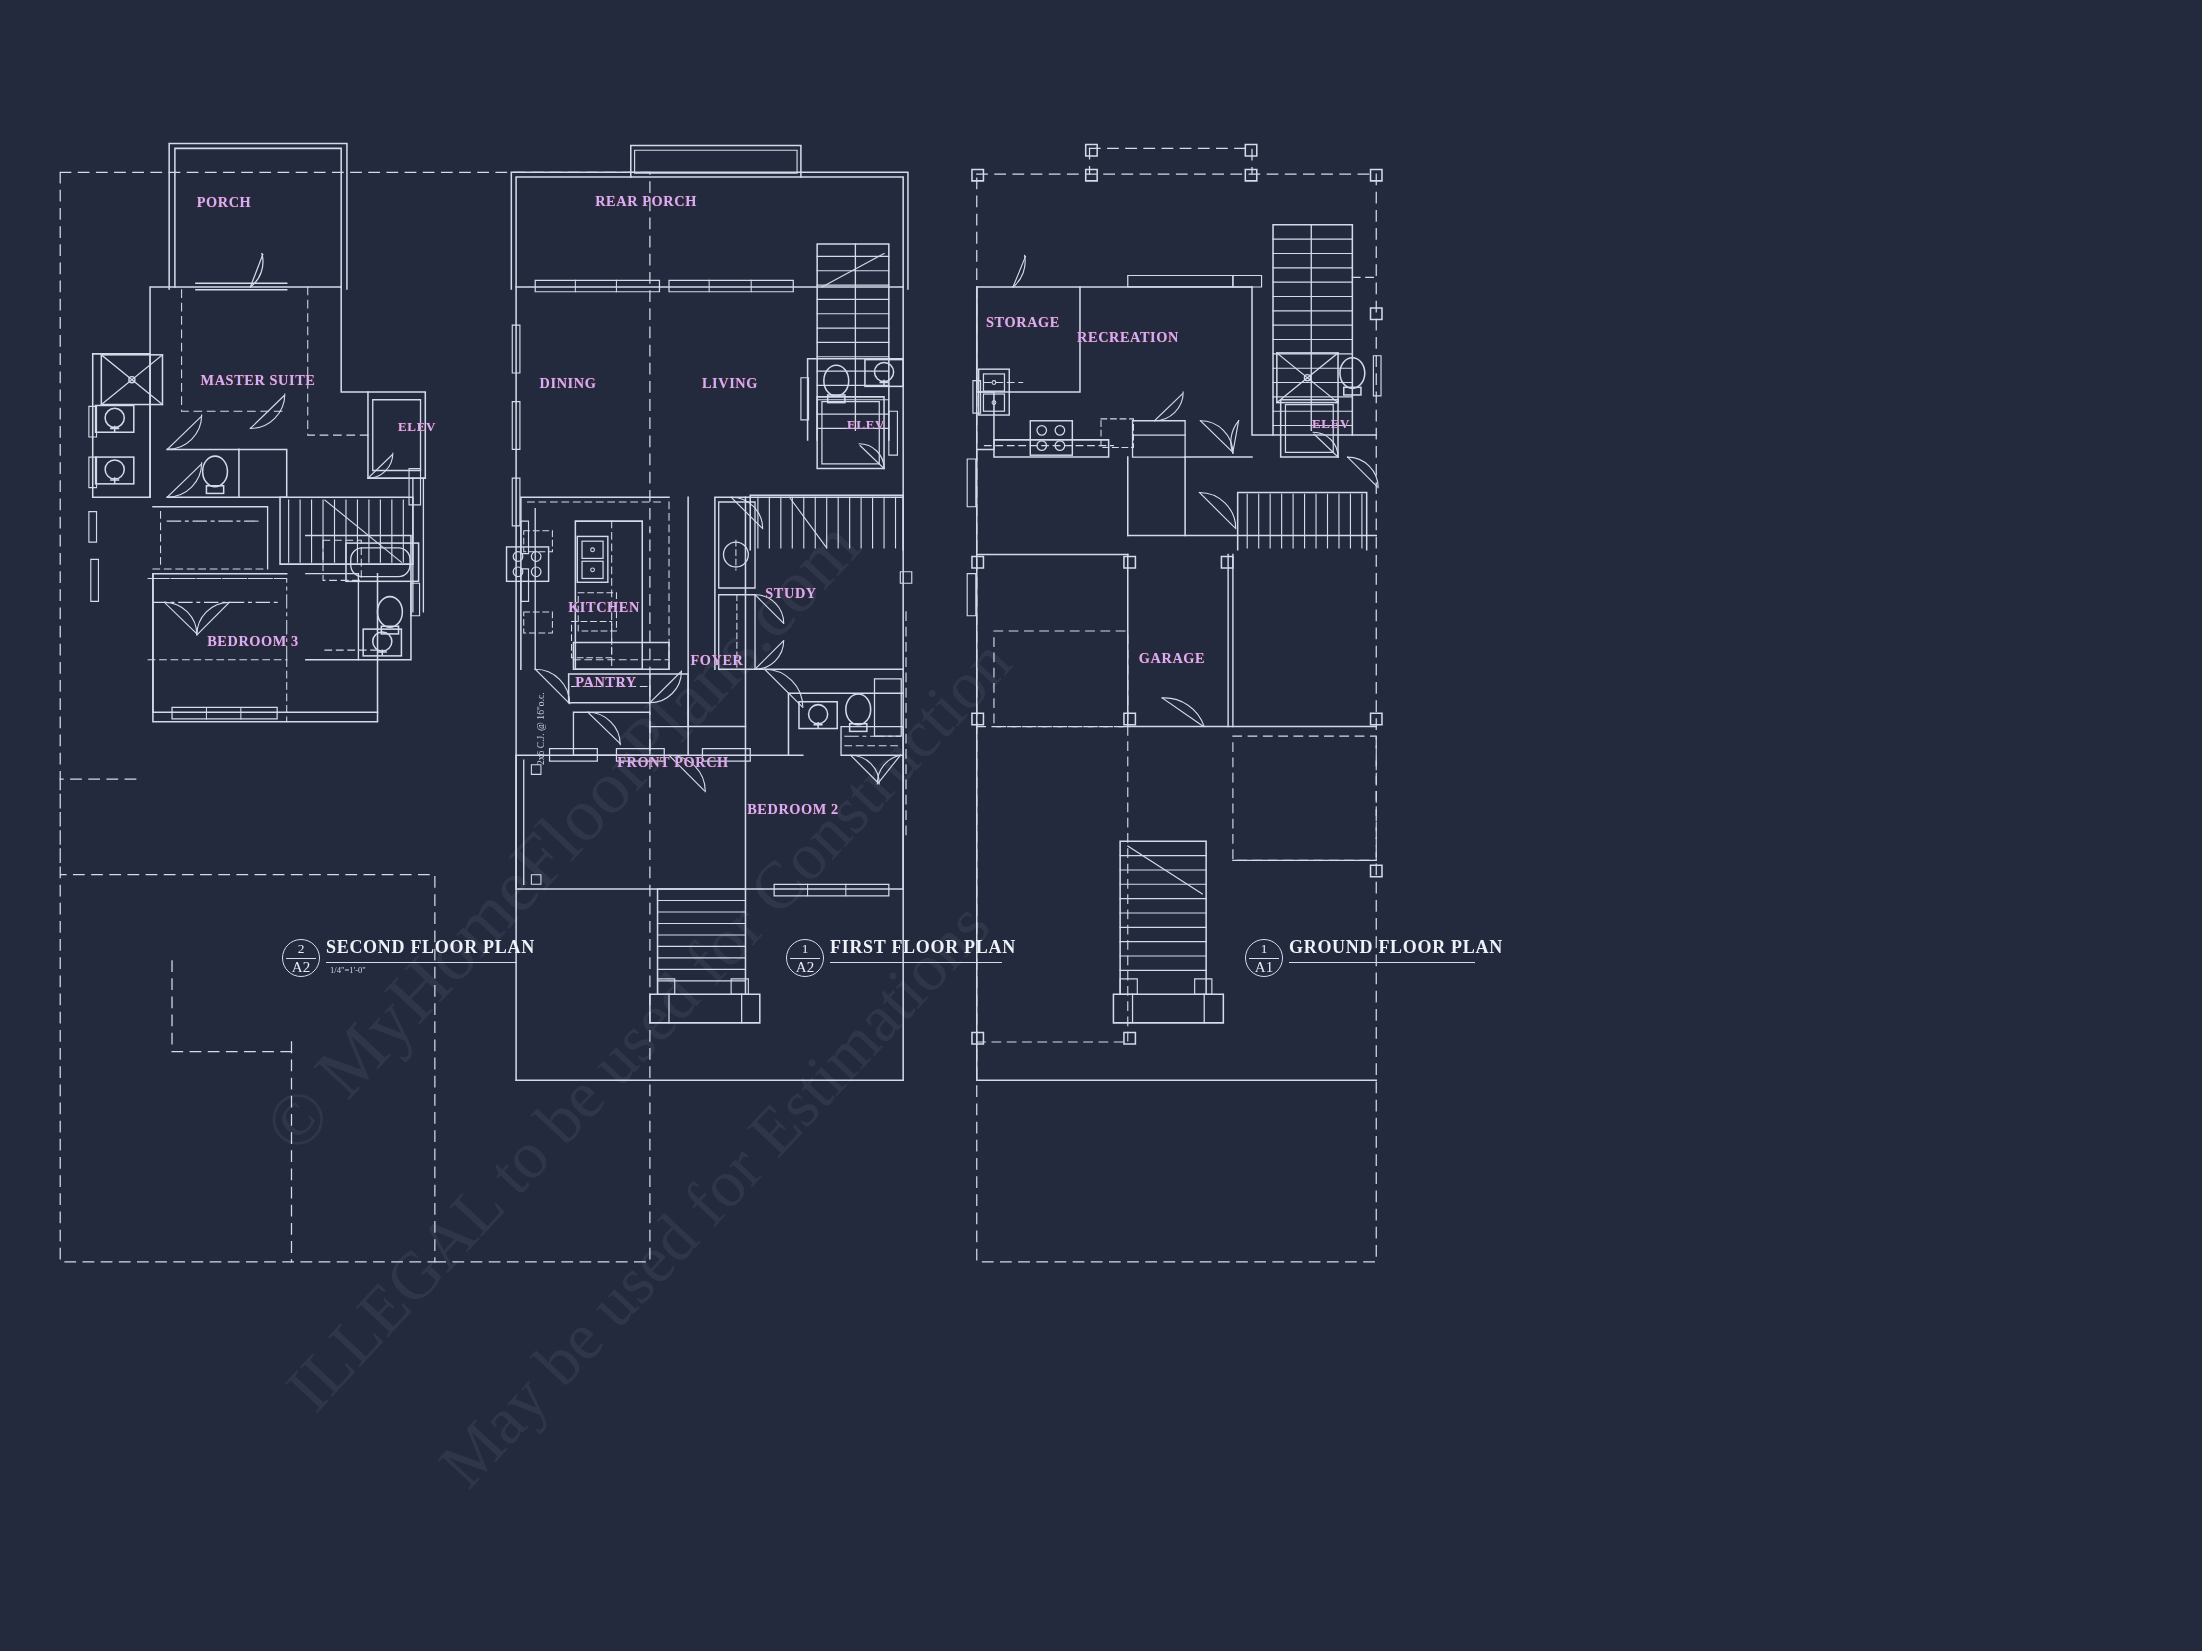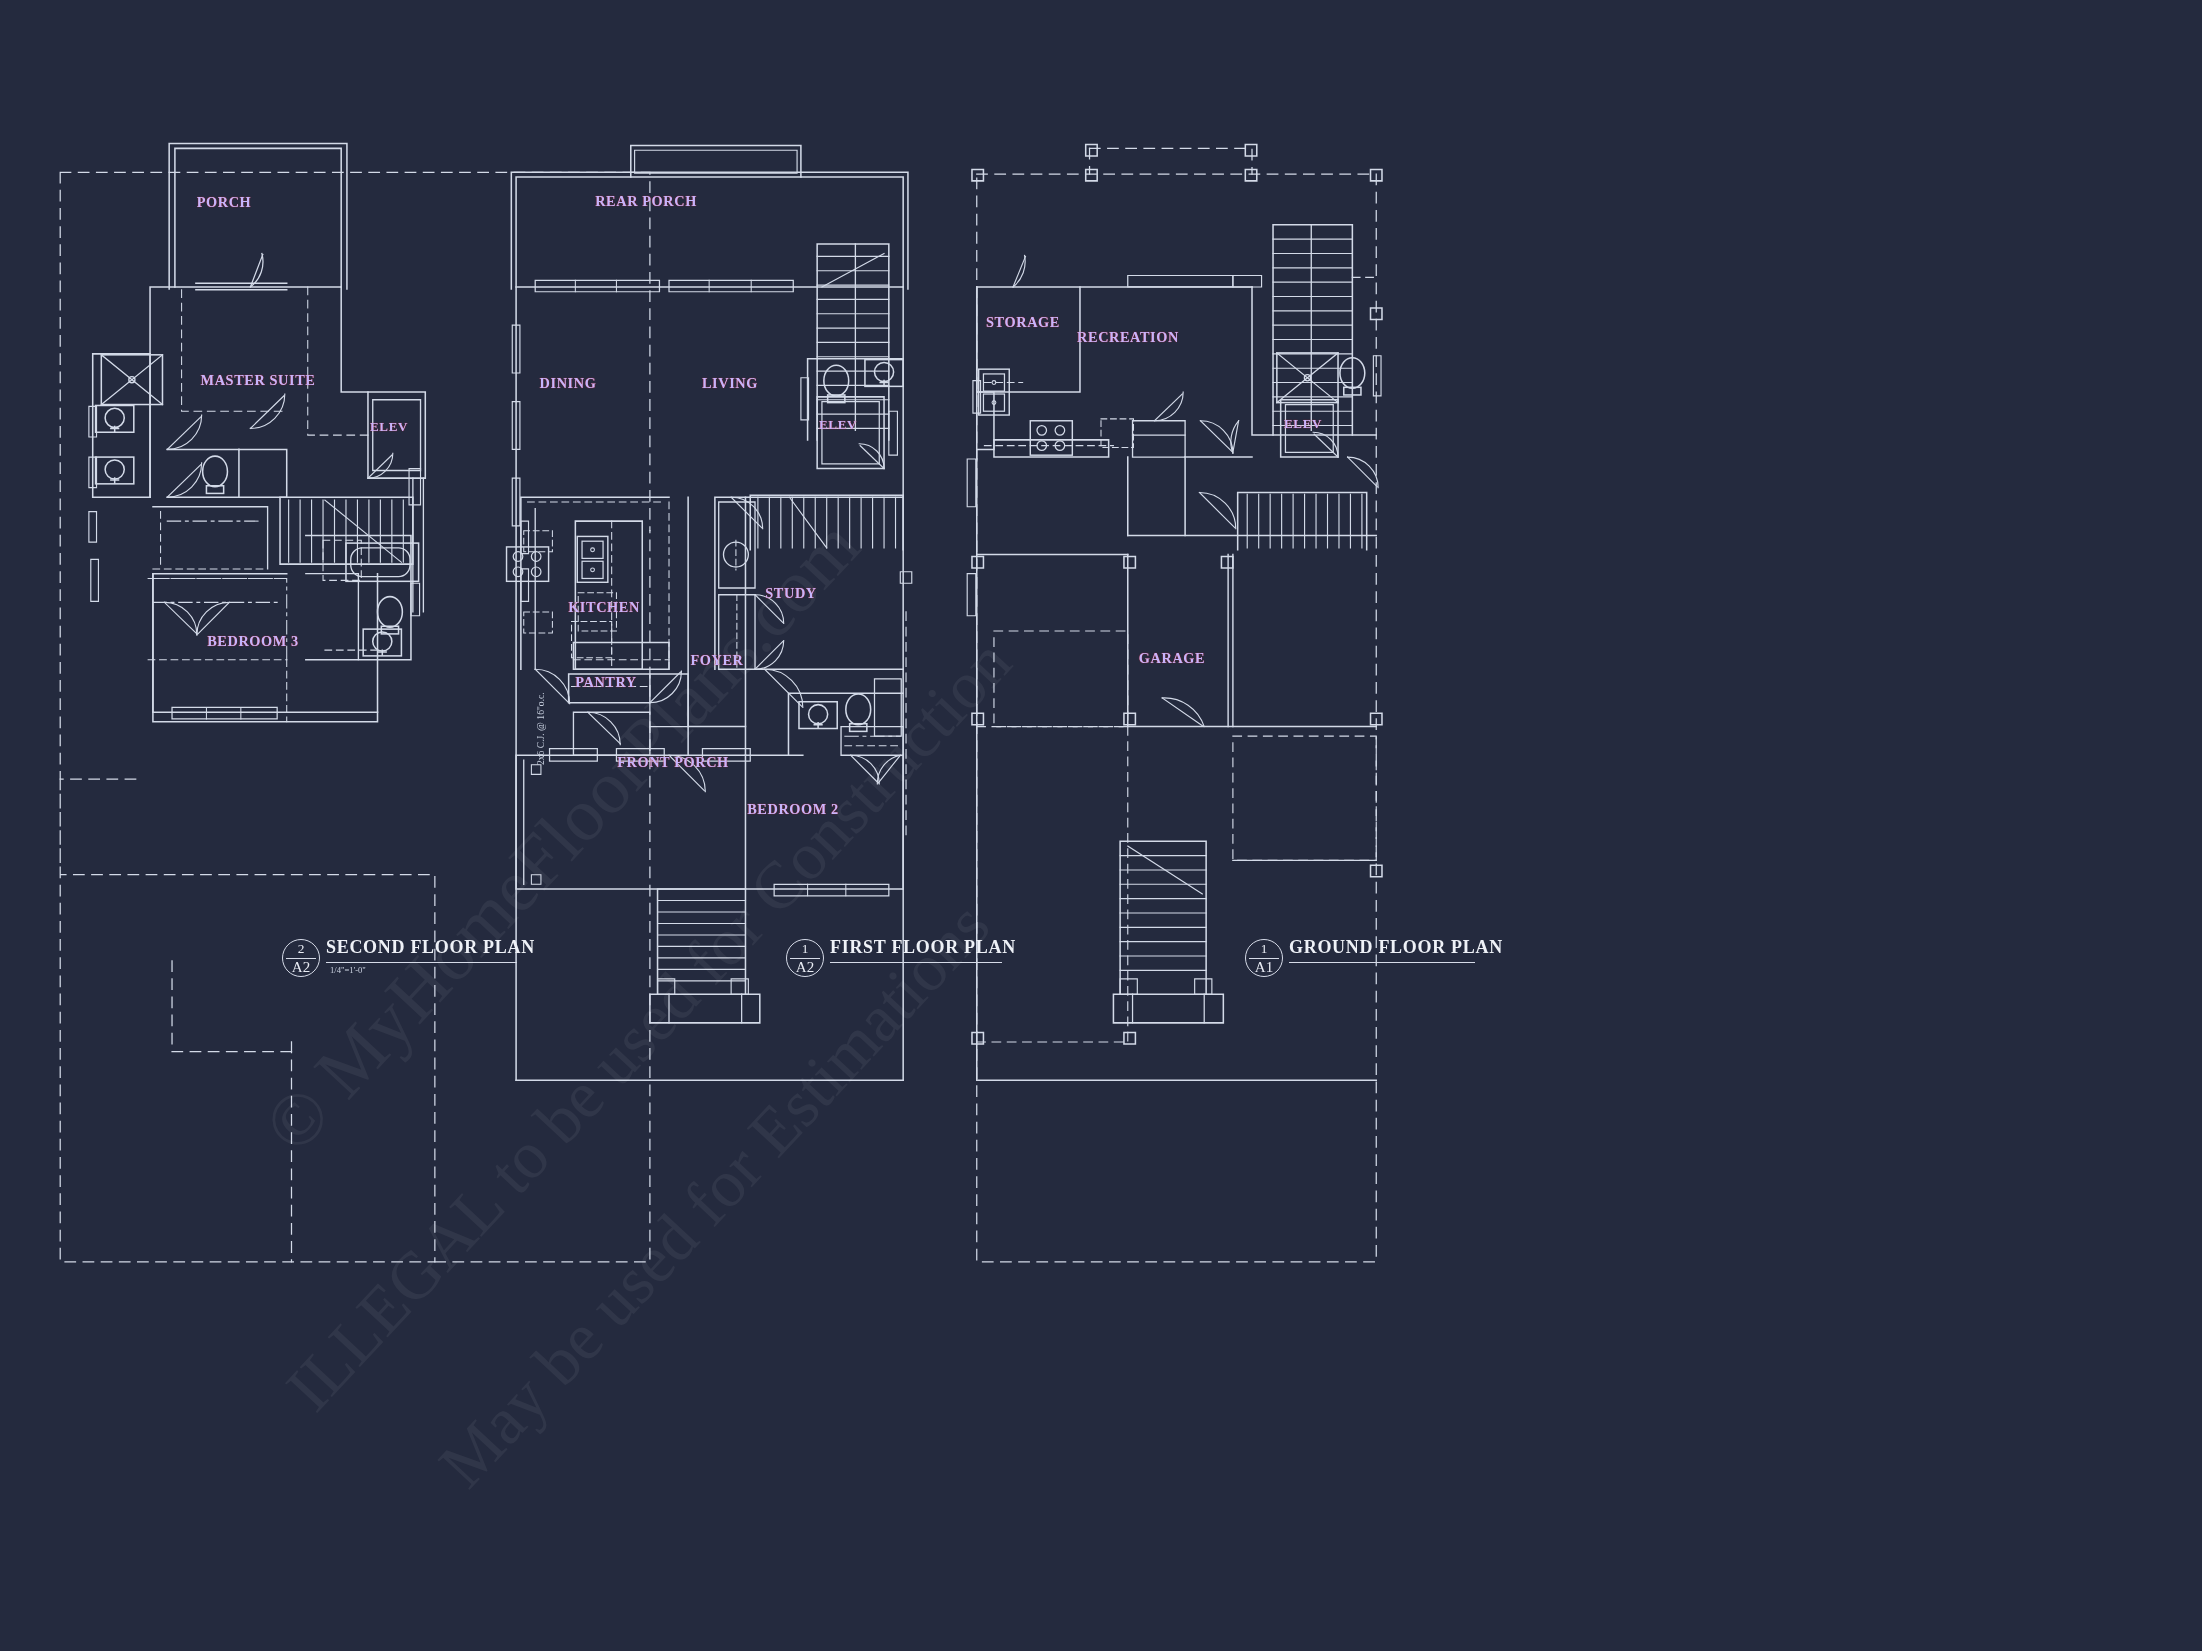--- a/index.html
+++ b/index.html
@@ -9,21 +9,21 @@
 
   svg{position:absolute;top:0;left:0;width:2202px;height:1652px;}
 
   .wm{fill:#ffffff;opacity:.055;font-family:"Liberation Serif",serif;
       font-size:78px;font-weight:400;}
   .wm2{font-size:70px;}
 
   .rmlabel{position:absolute;color:#c4b5fd;font-family:"Liberation Serif",serif;
            font-weight:bold;font-size:14.3px;letter-spacing:0.6px;white-space:nowrap;
            transform:translate(-50%,-50%);text-shadow:0 0 1px #e01b1b;}
-  .rmlabel.sm{font-size:13px;}
+  .rmlabel.sm{font-size:13px;margin-left:28px;}
 
   .titleblk{position:absolute;white-space:nowrap;}
   .titleblk .circ{position:absolute;left:0;top:1.9px;width:36px;height:36px;
       border:1.2px solid #d6dbe8;border-radius:50%;}
   .titleblk .circ .num{position:absolute;top:1px;left:0;right:0;text-align:center;
       color:#e9ecf4;font-size:13.4px;}
   .titleblk .circ .sheet{position:absolute;bottom:0px;left:0;right:0;text-align:center;
       color:#e9ecf4;font-size:15px;}
   .titleblk .circ .bar{position:absolute;top:18px;left:2.9px;right:2.9px;height:1.1px;
       background:#d6dbe8;}

